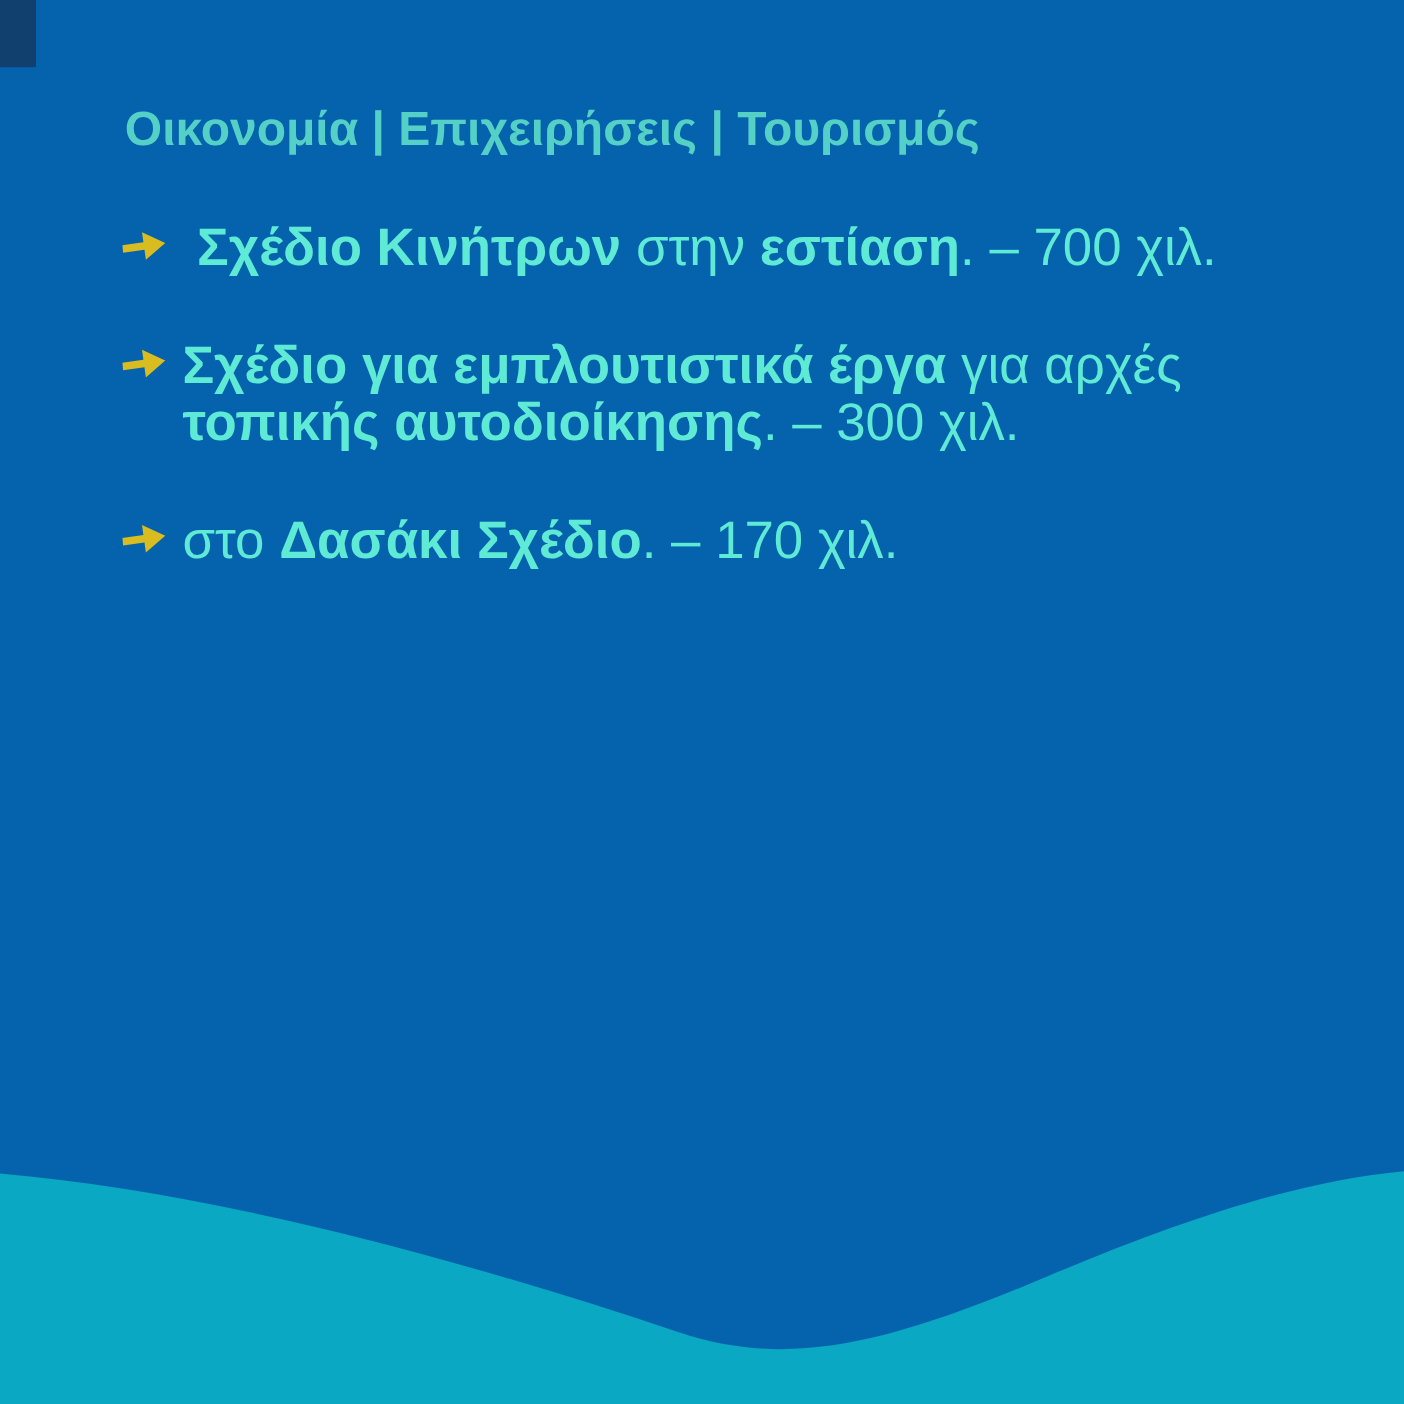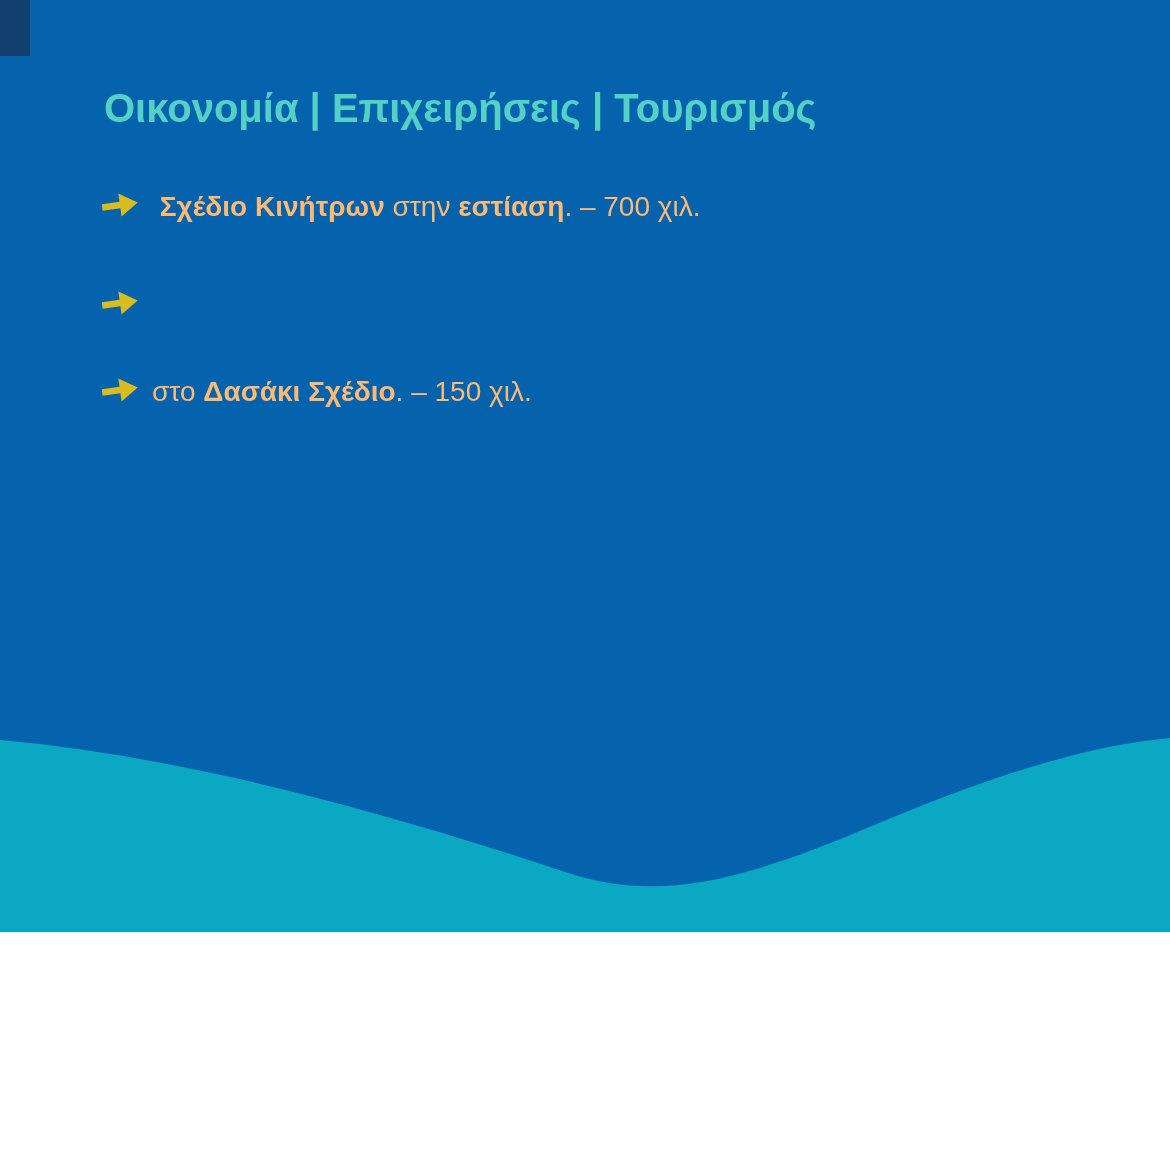--- a/index.html
+++ b/index.html
@@ -1,19 +1,19 @@
 <!DOCTYPE html>
 <html><head>
 <meta charset="utf-8">
 <style>
   html, body { margin: 0; padding: 0; }
   .slide {
     position: relative;
     width: 1170px;
-    height: 932px;
+    height: 1170px;
     background: #0563ae;
     overflow: hidden;
     font-family: "Liberation Sans", sans-serif;
   }
   .corner-accent {
     position: absolute;
     left: 0; top: 0;
     width: 30px; height: 56px;
     background: #11406e;
   }
@@ -42,22 +42,22 @@
     align-items: flex-start;
   }
   .arrow-icon {
     flex: 0 0 auto;
     width: 38px;
     height: 30px;
     margin-top: 7px;
     margin-right: 12px;
   }
   .bullet-text {
-    color: #fdba74;
-    font-size: 28px;
+    color: #5eead4;
+    font-size: 44px;
     line-height: 48px;
     white-space: pre-wrap;
   }
   .seg-bold { font-weight: 700; }
   .seg-reg  { font-weight: 400; }
   .wave {
     position: absolute;
     left: 0; bottom: 0;
     width: 1170px;
     height: 1170px;
@@ -76,26 +76,27 @@
       <div class="bullet">
         <svg viewBox="0 0 36 28" class="arrow-icon">
           <path d="M0 11 L17 11 L17 3 L34 14 L17 25 L17 17 L0 17 Z" fill="#d9bc1f" transform="rotate(-8 17 14)"></path>
         </svg>
         <div class="bullet-text"><div><span class="seg-bold"> Σχέδιο Κινήτρων</span><span class="seg-reg"> στην </span><span class="seg-bold">εστίαση</span><span class="seg-reg">. – 700 χιλ.</span></div></div>
       </div>
       <div class="bullet">
         <svg viewBox="0 0 36 28" class="arrow-icon">
           <path d="M0 11 L17 11 L17 3 L34 14 L17 25 L17 17 L0 17 Z" fill="#d9bc1f" transform="rotate(-8 17 14)"></path>
         </svg>
+        <div class="bullet-text"><div><span class="seg-bold">Σχέδιο για εμπλουτιστικά έργα</span><span class="seg-reg"> για αρχές</span></div><div><span class="seg-bold">τοπικής αυτοδιοίκησης</span><span class="seg-reg">. – 300 χιλ.</span></div></div>
       </div>
       <div class="bullet">
         <svg viewBox="0 0 36 28" class="arrow-icon">
           <path d="M0 11 L17 11 L17 3 L34 14 L17 25 L17 17 L0 17 Z" fill="#d9bc1f" transform="rotate(-8 17 14)"></path>
         </svg>
-        <div class="bullet-text"><div><span class="seg-reg">στο </span><span class="seg-bold">Δασάκι Σχέδιο</span><span class="seg-reg">. – 150 χιλ.</span></div></div>
+        <div class="bullet-text"><div><span class="seg-reg">στο </span><span class="seg-bold">Δασάκι Σχέδιο</span><span class="seg-reg">. – 170 χιλ.</span></div></div>
       </div>
     </div>
 
   <svg class="wave" viewBox="0 0 1170 1170" preserveAspectRatio="none" aria-hidden="true">
     <path id="wave-path" d="M 0 978
              C 160 992, 350 1038, 565 1110
              C 655 1140, 735 1122, 872 1064
              C 990 1014, 1085 984, 1170 976
              L 1170 1170 L 0 1170 Z" fill="#0aa8c2"></path>
   </svg>

